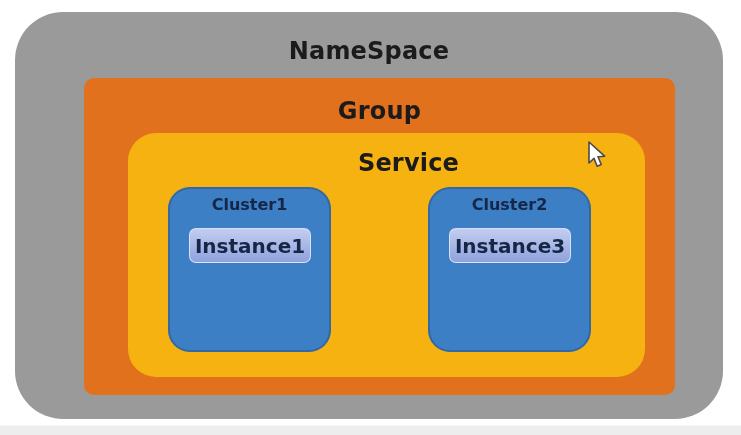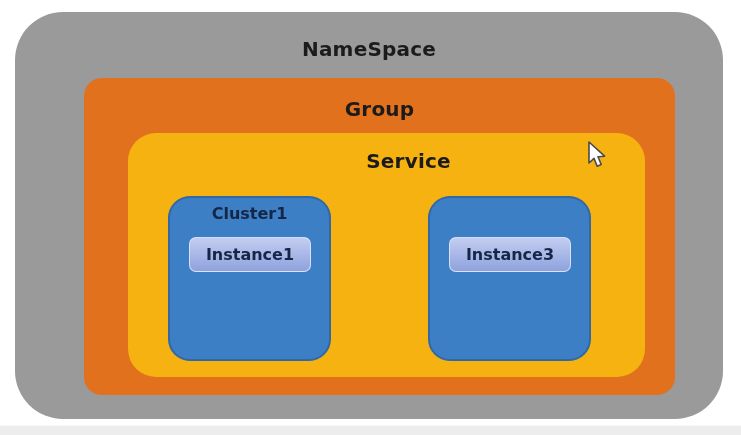--- a/index.html
+++ b/index.html
@@ -20,45 +20,45 @@
   .namespace {
     left: 15px; top: 12px;
     width: 708px; height: 407px;
     background: var(--namespace, #9a9a9a);
     border-radius: 48px;
   }
   .group {
     left: 69px; top: 66px;
     width: 591px; height: 317px;
     background: var(--group, #e2711d);
-    border-radius: 18px;
+    border-radius: 10px;
   }
   .service {
     left: 44px; top: 55px;
     width: 517px; height: 244px;
     background: var(--service, #f6b211);
     border-radius: 28px;
   }
   .cluster {
-    top: 63px;
+    top: 54px;
     width: 163px; height: 165px;
     background: var(--cluster, #3d7fc4);
     border-radius: 22px;
     box-shadow: inset 0 0 0 2px rgba(23, 48, 88, 0.28);
   }
   .cluster-1 { left: 40px; }
   .cluster-2 { left: 300px; }
 
   .box-title {
     position: absolute;
     left: 0; right: 0;
     text-align: center;
     font-weight: 600;
     color: var(--label-text, #1b1b1b);
-    font-size: 20px;
+    font-size: 24px;
     letter-spacing: 0.2px;
   }
   .namespace > .box-title { top: 25px; }
   .group > .box-title { top: 19px; }
   .service > .box-title { top: 16px; padding-left: 44px; }
 
   .cluster-title {
     position: absolute;
     left: 0; right: 0;
     top: 8px;
@@ -74,21 +74,21 @@
     width: 120px; height: 33px;
     border-radius: 7px;
     background: linear-gradient(to bottom,
       var(--instance-top, #c3cdf0) 0%,
       var(--instance-bottom, #8fa2dd) 100%);
     border: 1px solid rgba(225, 231, 250, 0.85);
     display: flex;
     align-items: center;
     justify-content: center;
     font-weight: 600;
-    font-size: 16px;
+    font-size: 20px;
     color: var(--instance-text, #152647);
   }
   .instance-slot-0 { top: 41px; }
   .instance-slot-1 { top: 100px; }
 
   .bottom-strip {
     position: absolute;
     left: 0; top: 425px;
     width: 741px; height: 10px;
     background: #ededed;
@@ -115,20 +115,21 @@
 
       <div class="box service">
         <div class="box-title">Service</div>
 
         <div class="box cluster cluster-1">
           <div class="cluster-title">Cluster1</div>
           <div class="instance instance-slot-0">Instance1</div>
         </div>
 
         <div class="box cluster cluster-2">
+          <div class="cluster-title">Cluster2</div>
           <div class="instance instance-slot-0">Instance3</div>
         </div>
 
       </div>
     </div>
   </div>
 
   <svg class="cursor" viewBox="0 0 20 30" xmlns="http://www.w3.org/2000/svg">
     <path d="M3 1 L3 22 L8 17.4 L11.2 25.2 L15.2 23.5 L12 15.8 L18.6 15.2 Z" fill="#ffffff" stroke="#4a4a4a" stroke-width="1.6" stroke-linejoin="round"></path>
   </svg>

